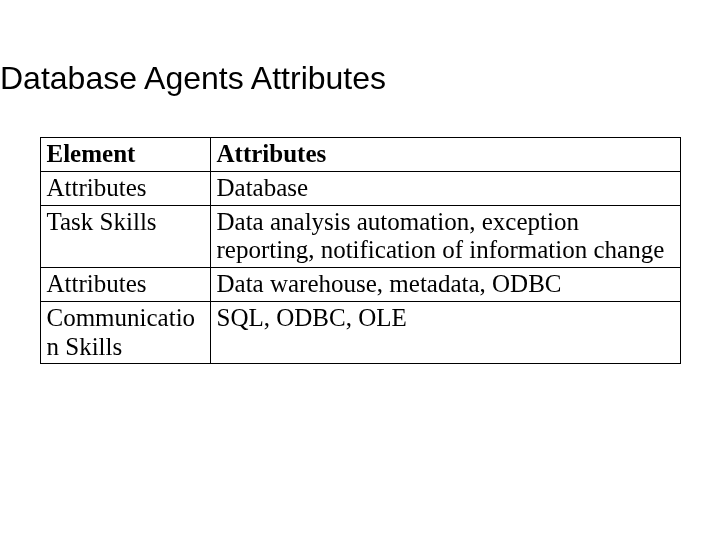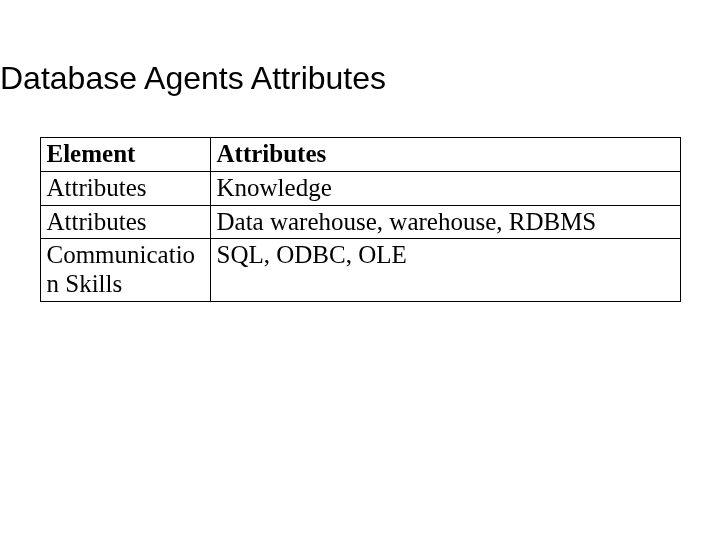--- a/index.html
+++ b/index.html
@@ -52,25 +52,29 @@
       <col class="element">
       <col class="desc">
     </colgroup>
     <tbody>
         <tr>
       <td class="hdr">Element</td>
       <td class="hdr">Attributes</td>
     </tr>
     <tr>
       <td>Attributes</td>
-      <td>Knowledge</td>
+      <td>Database</td>
+    </tr>
+    <tr>
+      <td>Task Skills</td>
+      <td>Data analysis automation, exception reporting, notification of information change</td>
     </tr>
     <tr>
       <td>Attributes</td>
-      <td>Data warehouse, warehouse, RDBMS</td>
+      <td>Data warehouse, metadata, ODBC</td>
     </tr>
     <tr>
       <td>Communication Skills</td>
       <td>SQL, ODBC, OLE</td>
     </tr>
   </tbody>
     </table>
 </div>
 
 </body></html>

